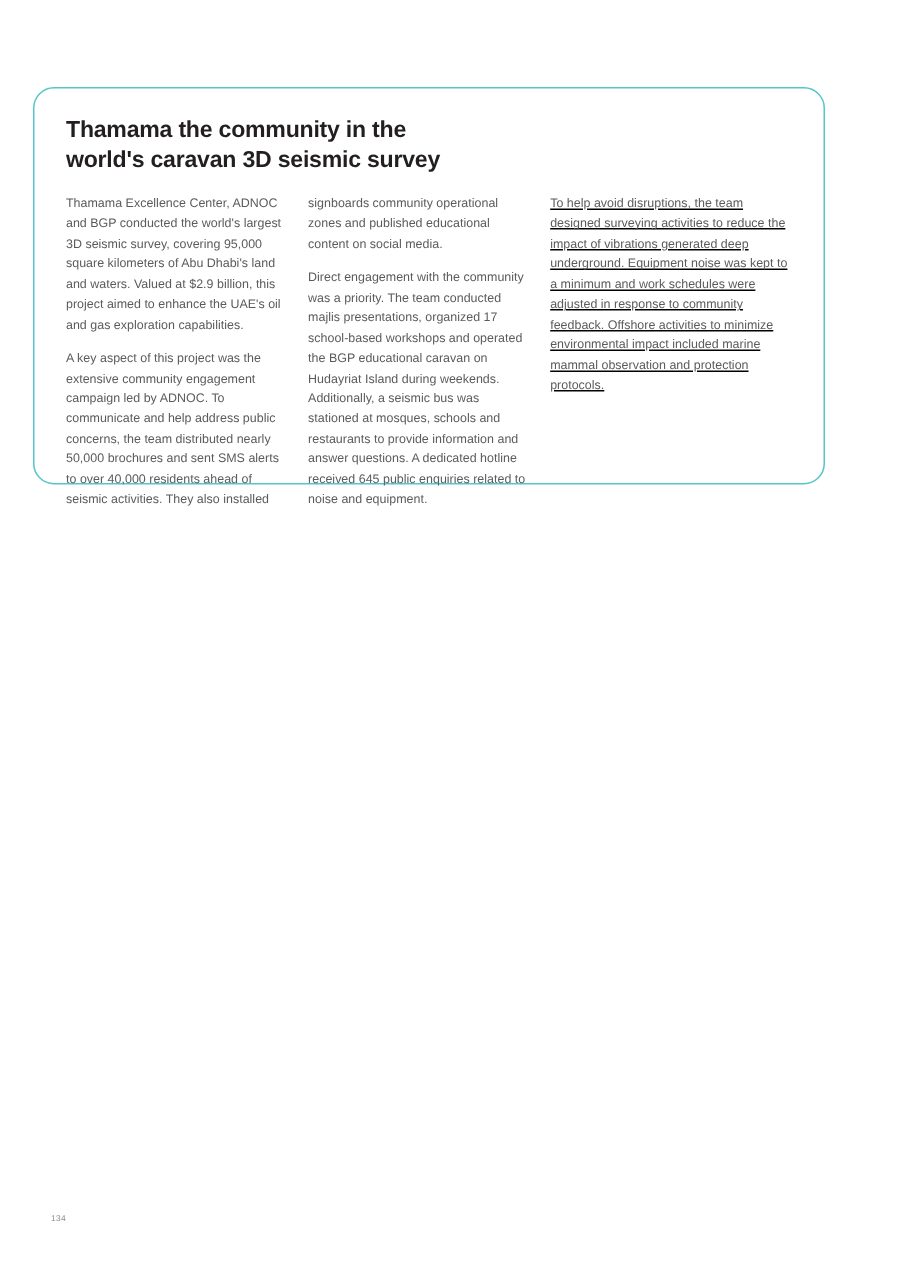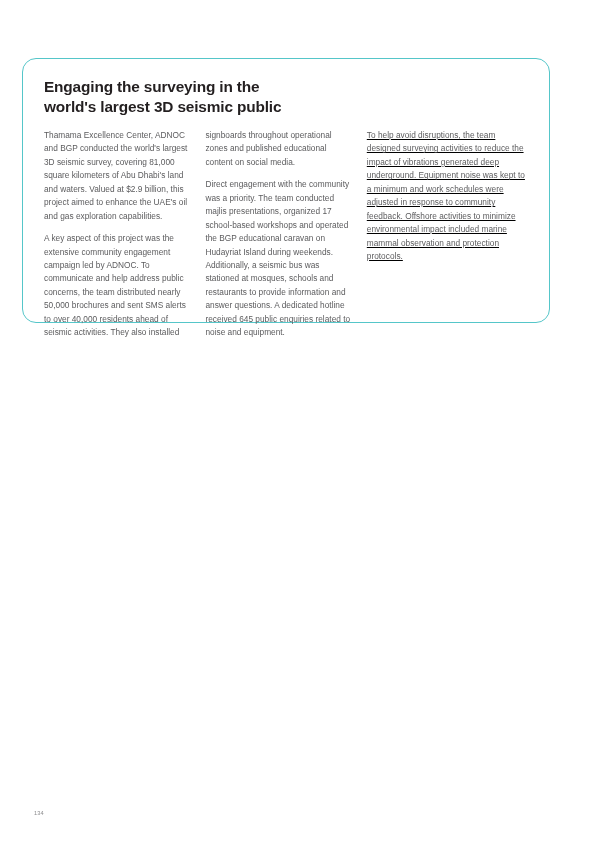--- a/index.html
+++ b/index.html
@@ -83,33 +83,33 @@
   }
 </style>
 </head>
 <body>
 
 <div class="page">
 
   <section class="feature-card">
 
     <h1 class="card-title">
-      <span class="title-line">Engaging the surveying in the</span>
-      <span class="title-line">world's largest 3D seismic public</span>
+      <span class="title-line">Thamama the community in the</span>
+      <span class="title-line">world's caravan 3D seismic survey</span>
     </h1>
 
     <div class="columns">
 
       <div class="col">
-        <p>Thamama Excellence Center, ADNOC and BGP conducted the world's largest 3D seismic survey, covering 81,000 square kilometers of Abu Dhabi's land and waters. Valued at $2.9 billion, this project aimed to enhance the UAE's oil and gas exploration capabilities.</p>
+        <p>Thamama Excellence Center, ADNOC and BGP conducted the world's largest 3D seismic survey, covering 95,000 square kilometers of Abu Dhabi's land and waters. Valued at $2.9 billion, this project aimed to enhance the UAE's oil and gas exploration capabilities.</p>
         <p>A key aspect of this project was the extensive community engagement campaign led by ADNOC. To communicate and help address public concerns, the team distributed nearly 50,000 brochures and sent SMS alerts to over 40,000 residents ahead of seismic activities. They also installed</p>
       </div>
 
       <div class="col">
-        <p>signboards throughout operational zones and published educational content on social media.</p>
+        <p>signboards community operational zones and published educational content on social media.</p>
         <p>Direct engagement with the community was a priority. The team conducted majlis presentations, organized 17 school-based workshops and operated the BGP educational caravan on Hudayriat Island during weekends. Additionally, a seismic bus was stationed at mosques, schools and restaurants to provide information and answer questions. A dedicated hotline received 645 public enquiries related to noise and equipment.</p>
       </div>
 
       <div class="col">
         <p>To help avoid disruptions, the team designed surveying activities to reduce the impact of vibrations generated deep underground. Equipment noise was kept to a minimum and work schedules were adjusted in response to community feedback. Offshore activities to minimize environmental impact included marine mammal observation and protection protocols.</p>
       </div>
 
     </div>
   </section>
 

